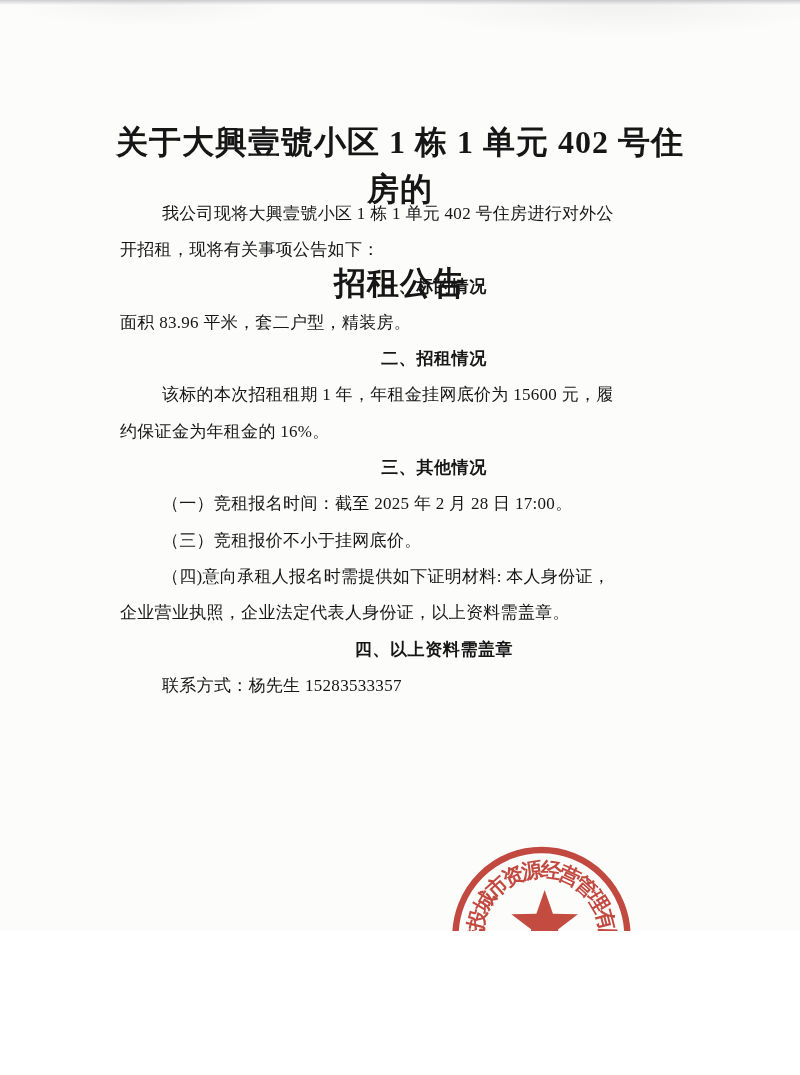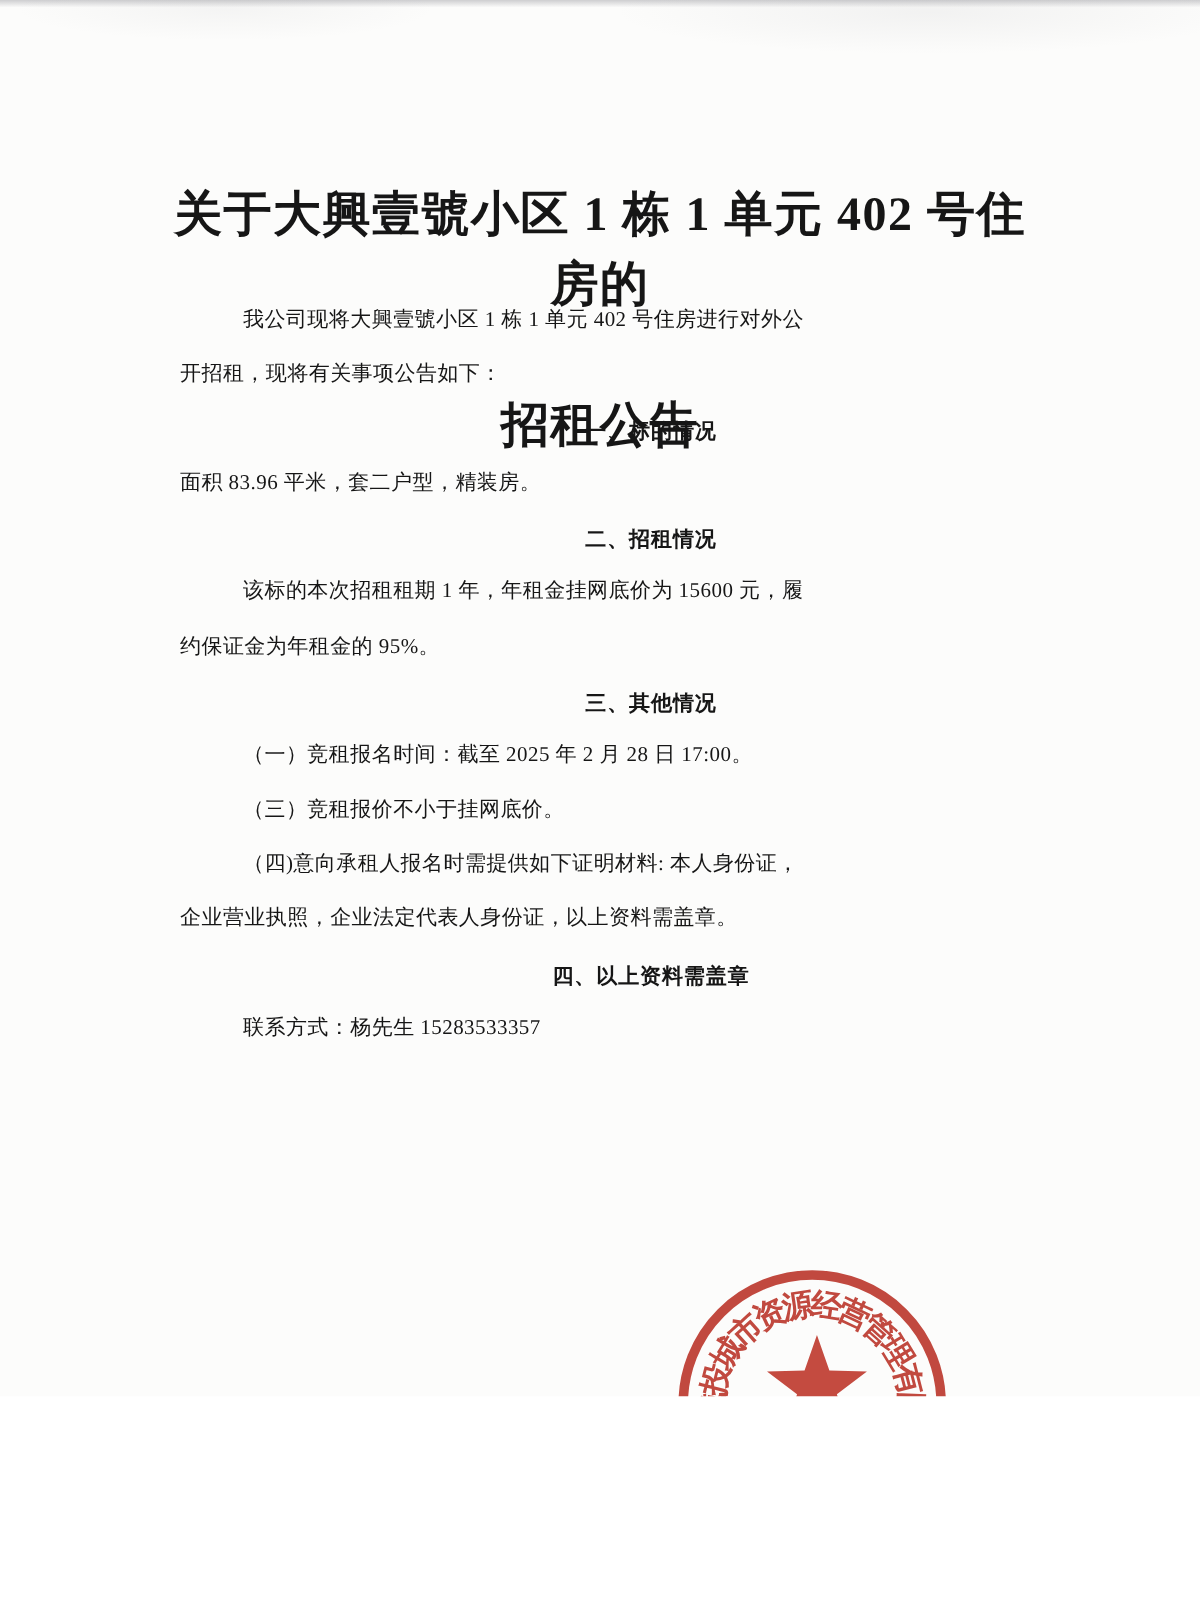--- a/index.html
+++ b/index.html
@@ -17,21 +17,21 @@
     background:linear-gradient(to bottom, rgba(120,120,128,.35), rgba(120,120,128,0));
   }
   .title {
     position:absolute; top:72px; left:100px; width:600px; margin:0;
     text-align:center; font-size:32px; font-weight:700; line-height:47px;
     letter-spacing:1px; white-space:pre-line;
   }
   .title .t-line { display:block; }
   .body-block {
     position:absolute; left:120px; top:196px; width:586px;
-    font-size:14px;
+    font-size:17px;
   }
   .line { line-height:36.3px; white-space:pre; letter-spacing:.3px; }
   .line.first, .line.head { padding-left:42px; }
   .line.head {
     font-family:"Liberation Sans","DejaVu Sans",sans-serif;
     font-weight:700; letter-spacing:.6px;text-align:center;
   }
   .seal {
     position:absolute; left:450px; top:845px; width:182px; height:182px;
     mix-blend-mode:multiply; opacity:.92;
@@ -68,21 +68,21 @@
     <span class="t-line">招租公告</span>
   </h1>
 
   <div class="body-block" id="body-lines">
       <div class="line first">我公司现将大興壹號小区 1 栋 1 单元 402 号住房进行对外公</div>
       <div class="line cont">开招租，现将有关事项公告如下：</div>
       <div class="line head">一、标的情况</div>
       <div class="line cont">面积 83.96 平米，套二户型，精装房。</div>
       <div class="line head">二、招租情况</div>
       <div class="line first">该标的本次招租租期 1 年，年租金挂网底价为 15600 元，履</div>
-      <div class="line cont">约保证金为年租金的 95%。</div>
+      <div class="line cont">约保证金为年租金的 16%。</div>
       <div class="line head">三、其他情况</div>
       <div class="line first">（一）竞租报名时间：截至 2025 年 2 月 28 日 17:00。</div>
       <div class="line first">（三）竞租报价不小于挂网底价。</div>
       <div class="line first">（四)意向承租人报名时需提供如下证明材料: 本人身份证，</div>
       <div class="line cont">企业营业执照，企业法定代表人身份证，以上资料需盖章。</div>
       <div class="line head">四、以上资料需盖章</div>
       <div class="line first">联系方式：杨先生 15283533357</div>
     </div>
 
   <svg class="seal" viewBox="0 0 200 200" aria-hidden="true">

